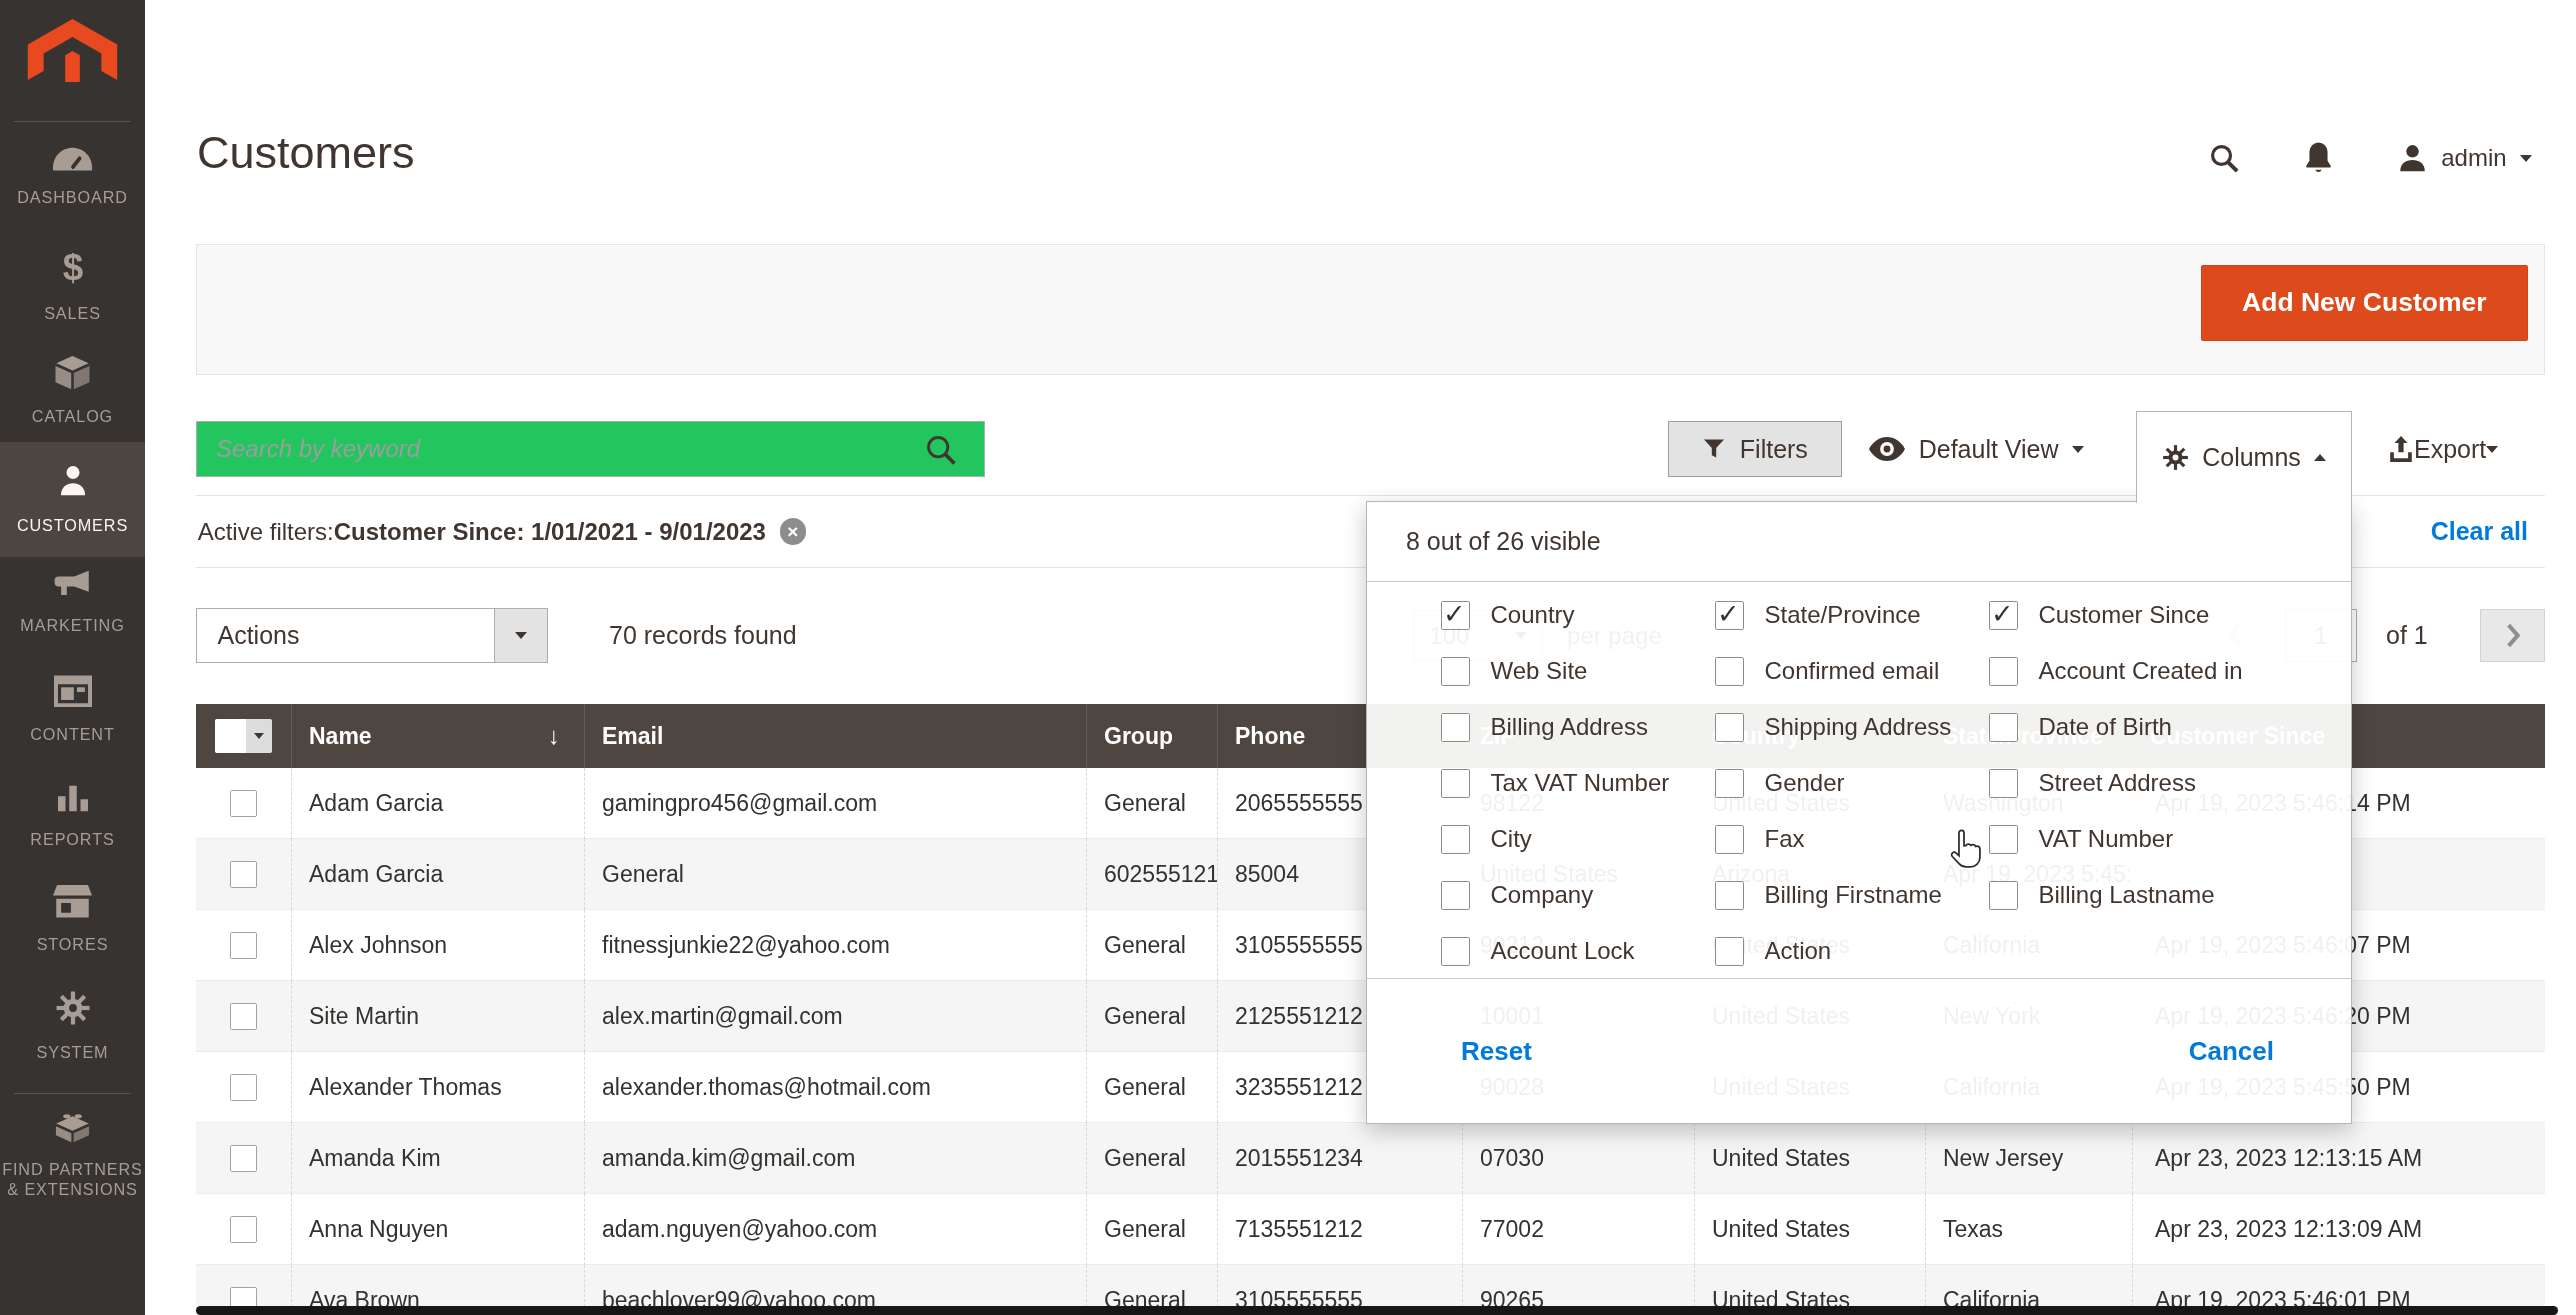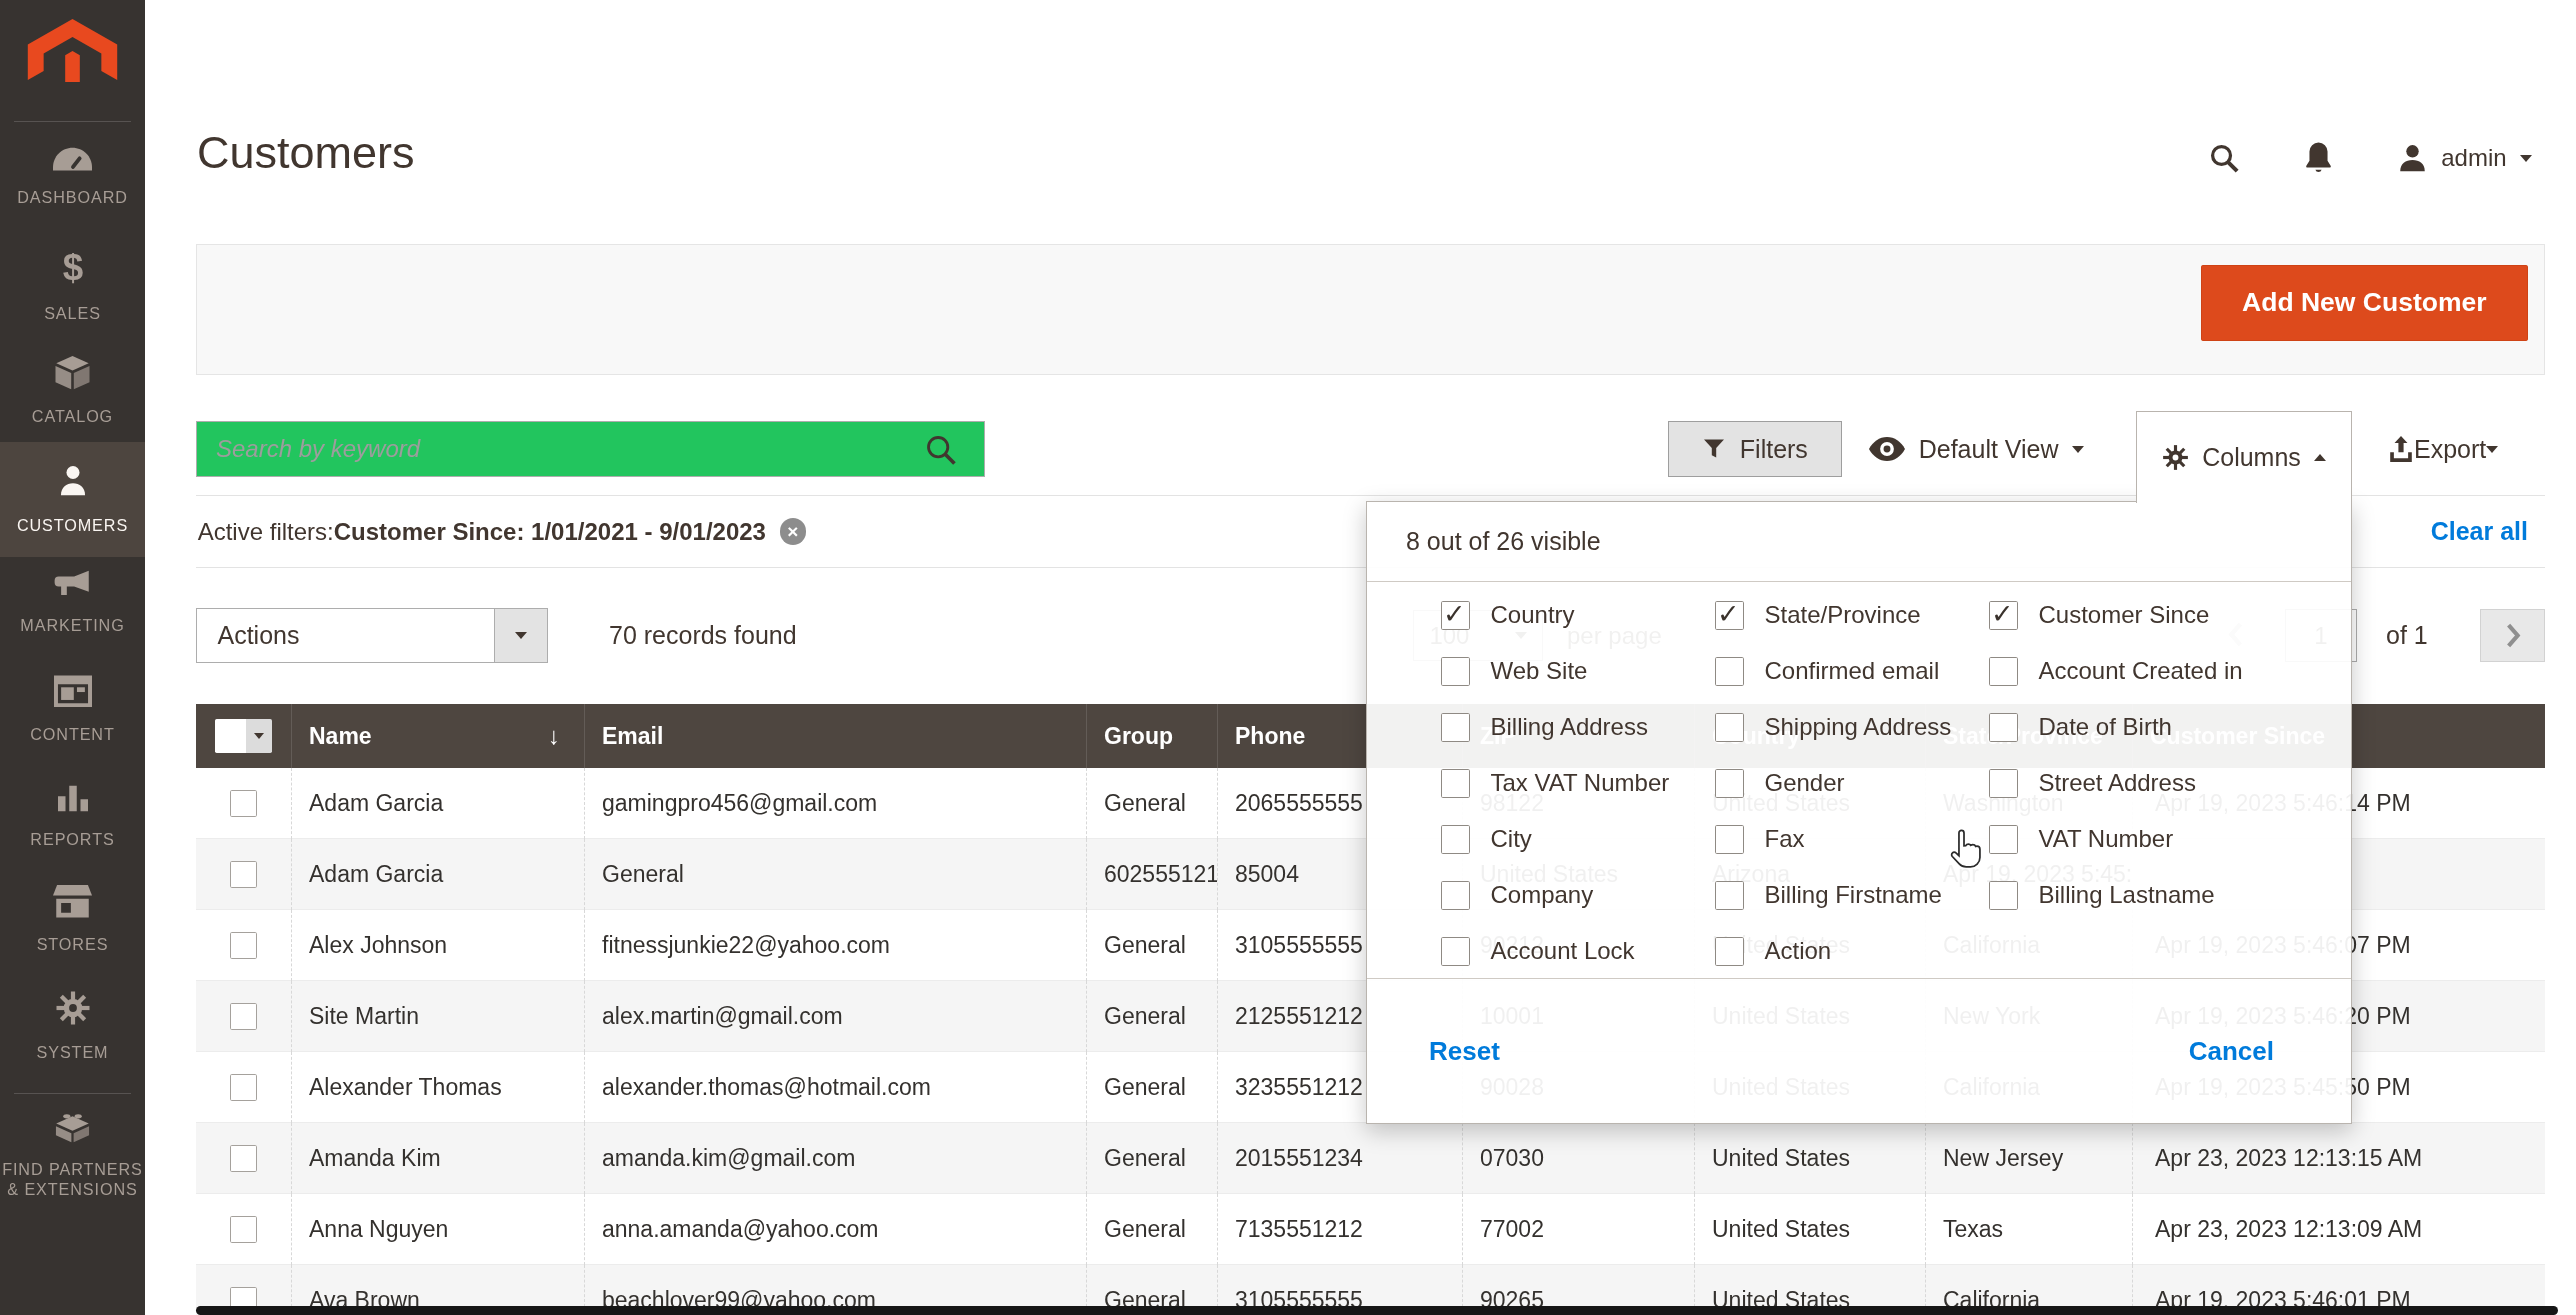--- a/index.html
+++ b/index.html
@@ -107,21 +107,21 @@
   .columns-panel { position:absolute; left:1366px; top:501px; width:986px; height:623px; background:rgba(255,255,255,0.93);
     border:0.9px solid #b9b4ae; box-shadow:0 6.8px 22px rgba(0,0,0,0.22); z-index:40; }
   .panel-head { height:80px; display:flex; align-items:center; padding:0 39px; font-size:25px; color:#41362f; border-bottom:0.9px solid #cfcac4; }
   .options-grid { display:grid; grid-template-columns:274px 274px 274px; padding:5.1px 0 0 74px; }
   .opt { height:56px; display:flex; align-items:center; gap:20.5px; cursor:pointer; }
   .cb { width:29px; height:29px; border:1.7px solid #8f8a84; background:#fff; border-radius:1.7px; position:relative; flex:0 0 auto; }
   .cb.checked::after { content:"✓"; position:absolute; left:0.9px; top:-3.4px; font-size:27px; font-weight:bold; color:#3a322c; }
   .opt-label { font-size:24px; color:#41362f; white-space:nowrap; }
   .panel-foot { position:absolute; left:0; right:0; top:476px; bottom:0; border-top:0.9px solid #cfcac4;
     display:flex; align-items:center; justify-content:space-between; padding:0 77px 0 62px; }
-  .panel-link { font-size:26px; font-weight:bold; color:#007bdb; text-decoration:none; cursor:pointer; background:none; border:none; font-family:inherit; }
+  .panel-link { font-size:26px; font-weight:bold; color:#007bdb; text-decoration:none; cursor:pointer; background:none; border:none; font-family:inherit;margin-left:32px; }
 
   .cursor-hand { position:absolute; left:1948px; top:828px; z-index:100; pointer-events:none; }
 </style>
 </head>
 <body>
 
 <aside class="sidebar">
   <div class="logo">
     <svg width="101" height="63" viewBox="0 0 24 15.5">
       <path fill="#e8491f" d="M12 0L23 6.3v8.7l-3.9-2.2V8.5L12 4.4 4.9 8.5v4.3L1 15V6.3z"></path>
@@ -461,21 +461,21 @@
         <div class="cell">United States</div>
         <div class="cell">New Jersey</div>
         <div class="cell">Apr 23, 2023 12:13:15 AM</div>
       </div>
 
       <div class="grid-row">
         <div class="cell">
           <span class="row-cb"></span>
         </div>
         <div class="cell">Anna Nguyen</div>
-        <div class="cell">anna.amanda@yahoo.com</div>
+        <div class="cell">adam.nguyen@yahoo.com</div>
         <div class="cell">General</div>
         <div class="cell">7135551212</div>
         <div class="cell">77002</div>
         <div class="cell">United States</div>
         <div class="cell">Texas</div>
         <div class="cell">Apr 23, 2023 12:13:09 AM</div>
       </div>
 
       <div class="grid-row">
         <div class="cell">

